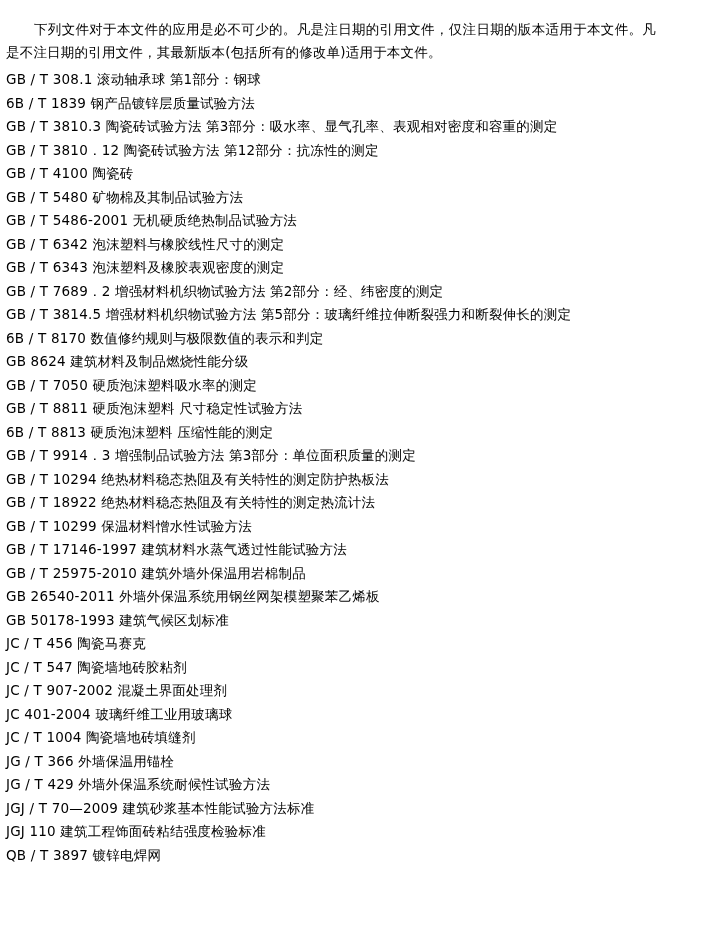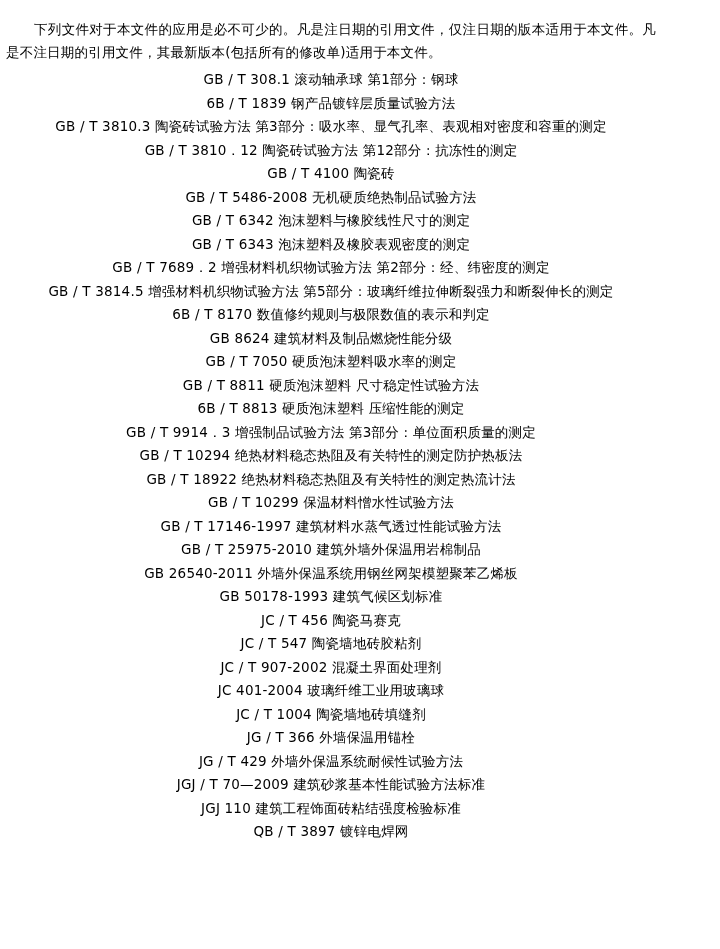--- a/index.html
+++ b/index.html
@@ -26,41 +26,41 @@
     line-height: 23px;
     text-indent: 28px;
     margin: 0 0 4px 0;
     text-align: justify;
     letter-spacing: 0.2px;
   }
   .std-list {
     list-style: none;
     margin: 0;
     padding: 0;
-    text-align: center;
   }
   .std-item {
     font-size: 13.5px;
     line-height: 23.5px;
     white-space: nowrap;
     letter-spacing: 0.2px;
   }
 </style>
 </head>
 <body>
 
 <div class="page">
   <p class="intro">下列文件对于本文件的应用是必不可少的。凡是注日期的引用文件，仅注日期的版本适用于本文件。凡是不注日期的引用文件，其最新版本(包括所有的修改单)适用于本文件。</p>
   <ul class="std-list">
     <li class="std-item">GB / T 308.1 滚动轴承球 第1部分：钢球</li>
     <li class="std-item">6B / T 1839 钢产品镀锌层质量试验方法</li>
     <li class="std-item">GB / T 3810.3 陶瓷砖试验方法 第3部分：吸水率、显气孔率、表观相对密度和容重的测定</li>
     <li class="std-item">GB / T 3810．12 陶瓷砖试验方法 第12部分：抗冻性的测定</li>
     <li class="std-item">GB / T 4100 陶瓷砖</li>
-    <li class="std-item">GB / T 5486-2008 无机硬质绝热制品试验方法</li>
+    <li class="std-item">GB / T 5480 矿物棉及其制品试验方法</li>
+    <li class="std-item">GB / T 5486-2001 无机硬质绝热制品试验方法</li>
     <li class="std-item">GB / T 6342 泡沫塑料与橡胶线性尺寸的测定</li>
     <li class="std-item">GB / T 6343 泡沫塑料及橡胶表观密度的测定</li>
     <li class="std-item">GB / T 7689．2 增强材料机织物试验方法 第2部分：经、纬密度的测定</li>
     <li class="std-item">GB / T 3814.5 增强材料机织物试验方法 第5部分：玻璃纤维拉伸断裂强力和断裂伸长的测定</li>
     <li class="std-item">6B / T 8170 数值修约规则与极限数值的表示和判定</li>
     <li class="std-item">GB 8624 建筑材料及制品燃烧性能分级</li>
     <li class="std-item">GB / T 7050 硬质泡沫塑料吸水率的测定</li>
     <li class="std-item">GB / T 8811 硬质泡沫塑料 尺寸稳定性试验方法</li>
     <li class="std-item">6B / T 8813 硬质泡沫塑料 压缩性能的测定</li>
     <li class="std-item">GB / T 9914．3 增强制品试验方法 第3部分：单位面积质量的测定</li>

